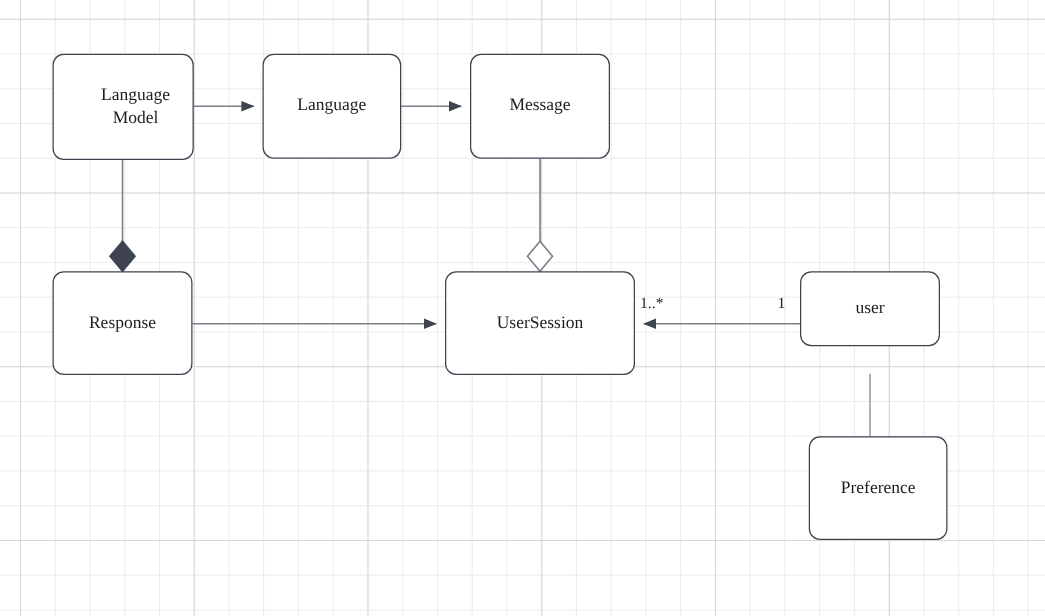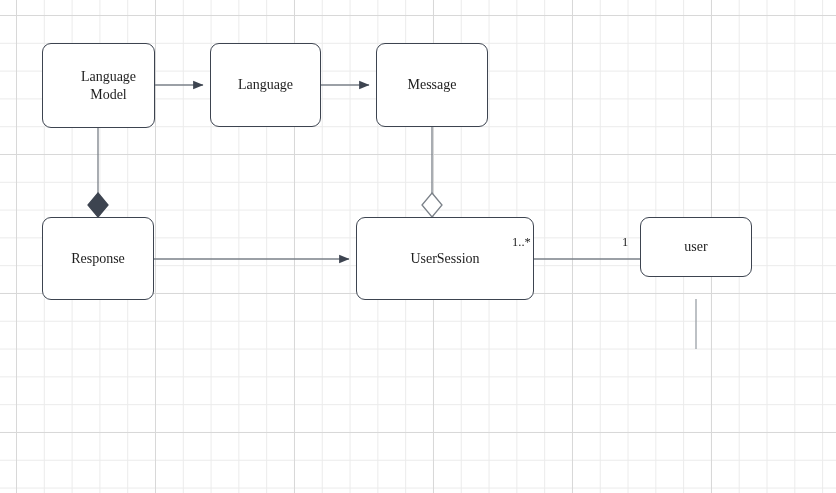--- a/index.html
+++ b/index.html
@@ -115,26 +115,29 @@
   </div>
 
   <div class="node" style="left:376px; top:43px; width:112px; height:84px;">
     <span class="node-label">Message</span>
   </div>
 
   <div class="node" style="left:42px; top:217px; width:112px; height:83px;">
     <span class="node-label">Response</span>
   </div>
 
-  <div class="node" style="left:356px; top:217px; width:178px; height:83px;">
+  <div class="node" style="left:356px; top:217px; width:152px; height:83px;">
     <span class="node-label">UserSession</span>
   </div>
 
   <div class="node" style="left:640px; top:217px; width:112px; height:60px;">
     <span class="node-label">user</span>
   </div>
 
+  <div class="node" style="left:647px; top:349px; width:111px; height:83px;">
+    <span class="node-label">Preference</span>
+  </div>
 
   <div class="mult" style="left:512px; top:235px;">1..*</div>
 
   <div class="mult" style="left:622px; top:235px;">1</div>
 
 </div>
 
 </body></html>

